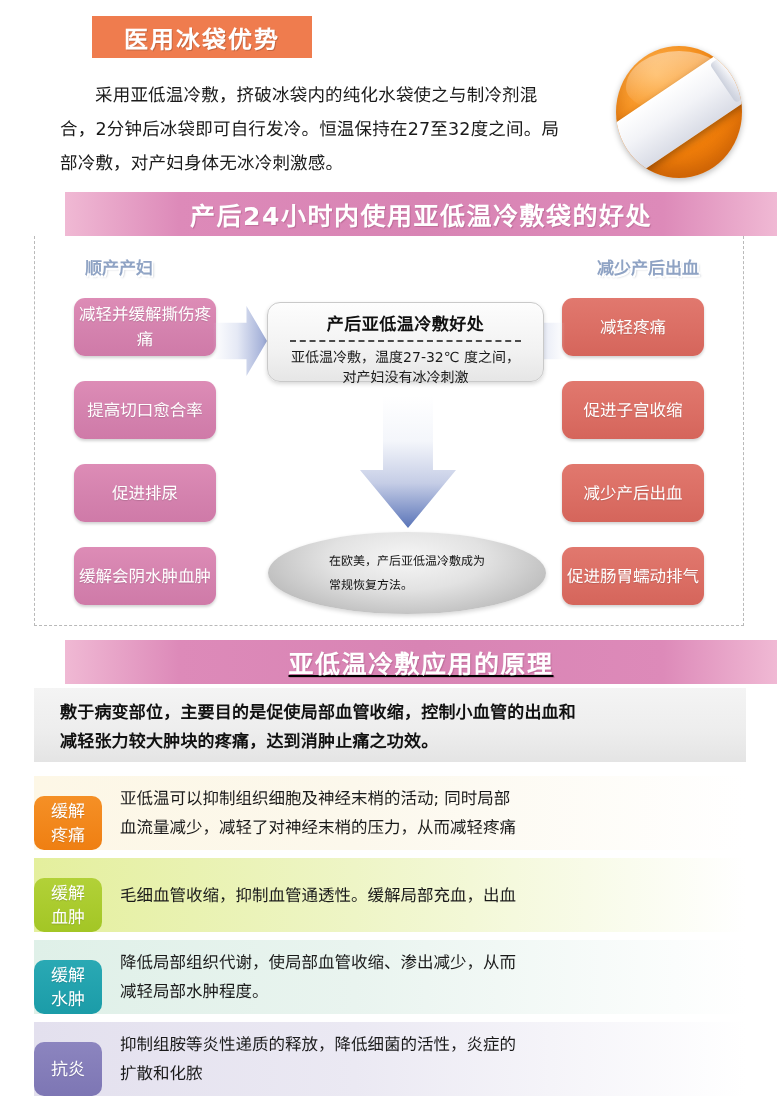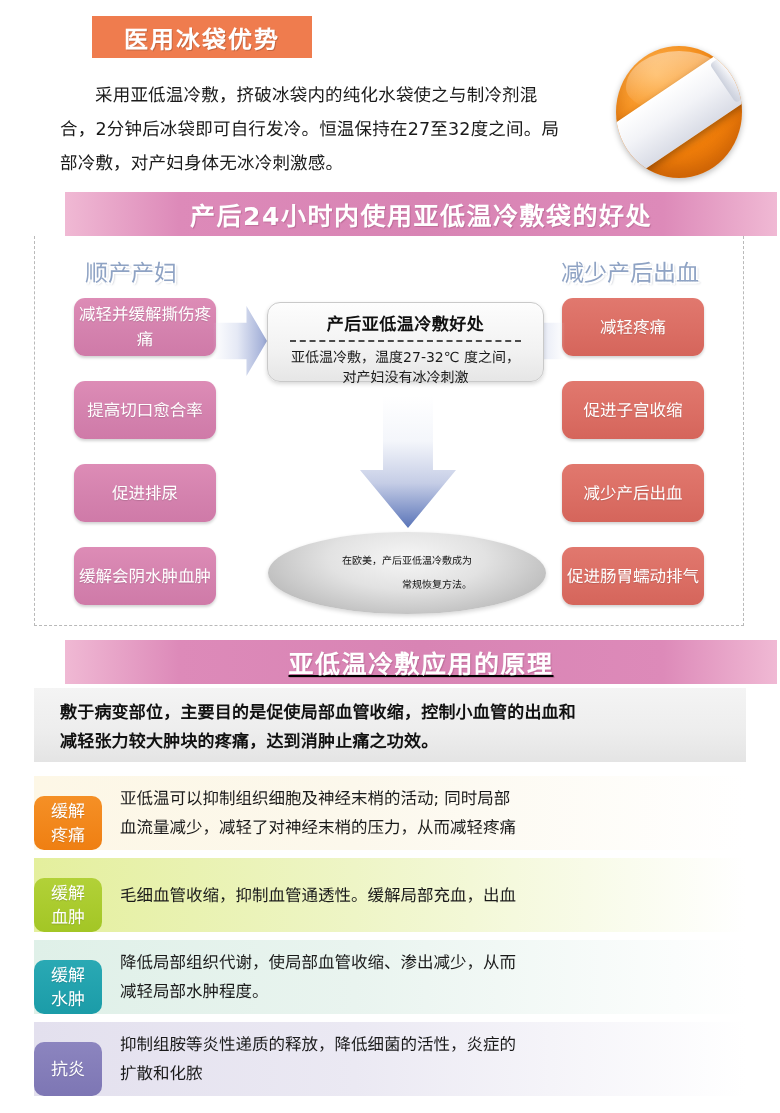--- a/index.html
+++ b/index.html
@@ -63,21 +63,21 @@
     text-shadow:1px 1px 1px rgba(140,60,100,.35);
   }
 
   
   .diagram{
     position:absolute;left:34px;top:236px;width:710px;height:390px;
     border:1px dashed #b9b9b9;border-top:none;background:#ffffff;
     box-sizing:border-box;
   }
   .collabel{
-    position:absolute;font-size:23px;color:#8fa3c4;font-weight:normal;
+    position:absolute;font-size:17px;color:#8fa3c4;font-weight:bold;
     text-shadow:
       -1.5px -1.5px 0 #fff, 1.5px -1.5px 0 #fff,
       -1.5px 1.5px 0 #fff, 1.5px 1.5px 0 #fff,
       2px 2px 2px rgba(120,130,150,.45);
   }
   .collabel.left{left:50px;top:18px;}
   .collabel.right{right:44px;top:18px;}
 
   .pill{
     position:absolute;width:142px;border-radius:11px;
@@ -132,22 +132,22 @@
     position:absolute;left:325px;top:160px;width:96px;height:132px;
     background:linear-gradient(180deg,#ffffff 0%,#f4f6fb 34%,#c5cde6 66%,#5a74b8 100%);
     clip-path:polygon(24% 0,76% 0,76% 56%,100% 56%,50% 100%,0 56%,24% 56%);
     filter:drop-shadow(0 1px 2px rgba(0,0,0,.18));
   }
 
   .ellipse{
     position:absolute;left:233px;top:296px;width:278px;height:82px;
     border-radius:50%;
     background:radial-gradient(ellipse at 50% 32%, #f6f6f6 0%, #e2e2e2 40%, #bdbdbd 78%, #a8a8a8 100%);
-    display:flex;align-items:center;justify-content:center;text-align:right;
-    font-size:10px;line-height:24px;color:#111;
+    display:flex;align-items:center;justify-content:center;text-align:left;
+    font-size:12px;line-height:24px;color:#111;
     box-shadow:0 2px 4px rgba(0,0,0,.16);
   }
 
   
   .lead{
     position:absolute;left:34px;top:688px;width:712px;height:74px;
     background:linear-gradient(180deg,#f4f4f4 0%,#ededed 60%,#e4e4e4 100%);
     box-sizing:border-box;padding:10px 26px 0;
   }
   .lead p{

